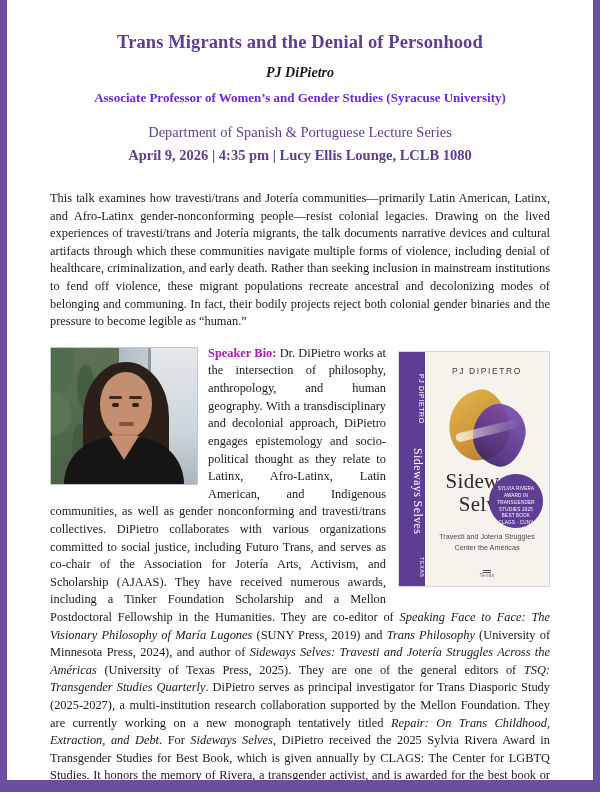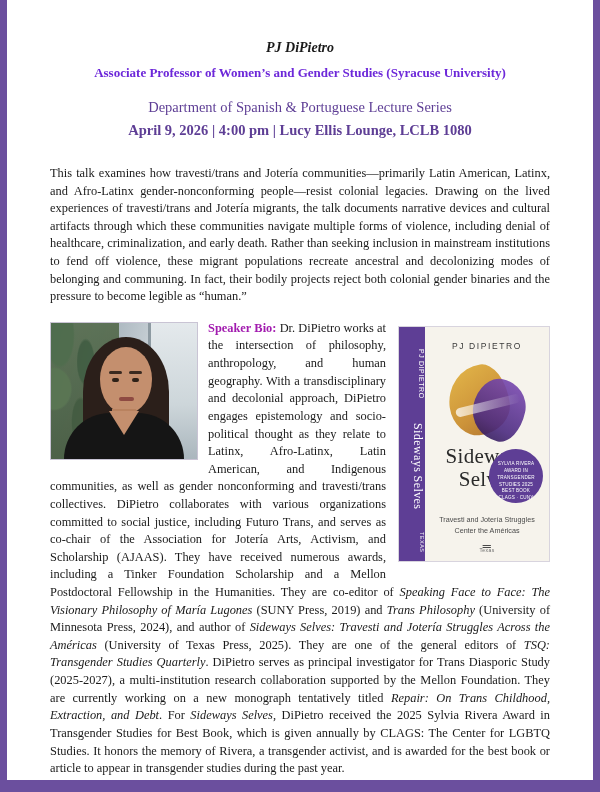--- a/index.html
+++ b/index.html
@@ -336,21 +336,21 @@
     font-family: "Liberation Serif", serif;
     font-size: 21px;
     line-height: 1.12;
     color: #2a2a2a;
     letter-spacing: .3px;
   }
   .bc-sub {
     position: absolute;
     left: 10px;
     right: 10px;
-    top: 188px;
+    top: 180px;
     text-align: center;
     font-size: 7.2px;
     line-height: 1.5;
     color: #4a4a4a;
     font-family: "Liberation Sans", sans-serif;
   }
   .bc-badge {
     position: absolute;
     right: 6px;
     bottom: 58px;
@@ -401,27 +401,28 @@
   }
   i { font-style: italic; }
 </style>
 </head>
 <body>
 
 <div class="page">
   <div class="inner">
 
     <div class="title-block">
+      <div class="title-line">Trans Migrants and the Denial of Personhood</div>
       <div class="speaker-name">PJ DiPietro</div>
       <div class="speaker-affil">Associate Professor of Women’s and Gender Studies (Syracuse University)</div>
     </div>
 
     <div class="series-block">
       <div class="series-name">Department of Spanish &amp; Portuguese Lecture Series</div>
-      <div class="series-when">April 9, 2026  |  4:00 pm  |  Lucy Ellis Lounge, LCLB 1080</div>
+      <div class="series-when">April 9, 2026  |  4:35 pm  |  Lucy Ellis Lounge, LCLB 1080</div>
     </div>
 
     <div class="abstract">This talk examines how travesti/trans and Jotería communities—primarily Latin American, Latinx, and Afro-Latinx gender-nonconforming people—resist colonial legacies. Drawing on the lived experiences of travesti/trans and Jotería migrants, the talk documents narrative devices and cultural artifacts through which these communities navigate multiple forms of violence, including denial of healthcare, criminalization, and early death. Rather than seeking inclusion in mainstream institutions to fend off violence, these migrant populations recreate ancestral and decolonizing modes of belonging and communing. In fact, their bodily projects reject both colonial gender binaries and the pressure to become legible as “human.”</div>
 
     <div class="bio-area clearfix">
 
       <div class="bookcover">
         <div class="bc-spine">
           <div class="sp-top">PJ DIPIETRO</div>
           <div class="sp-title">Sideways Selves</div>

